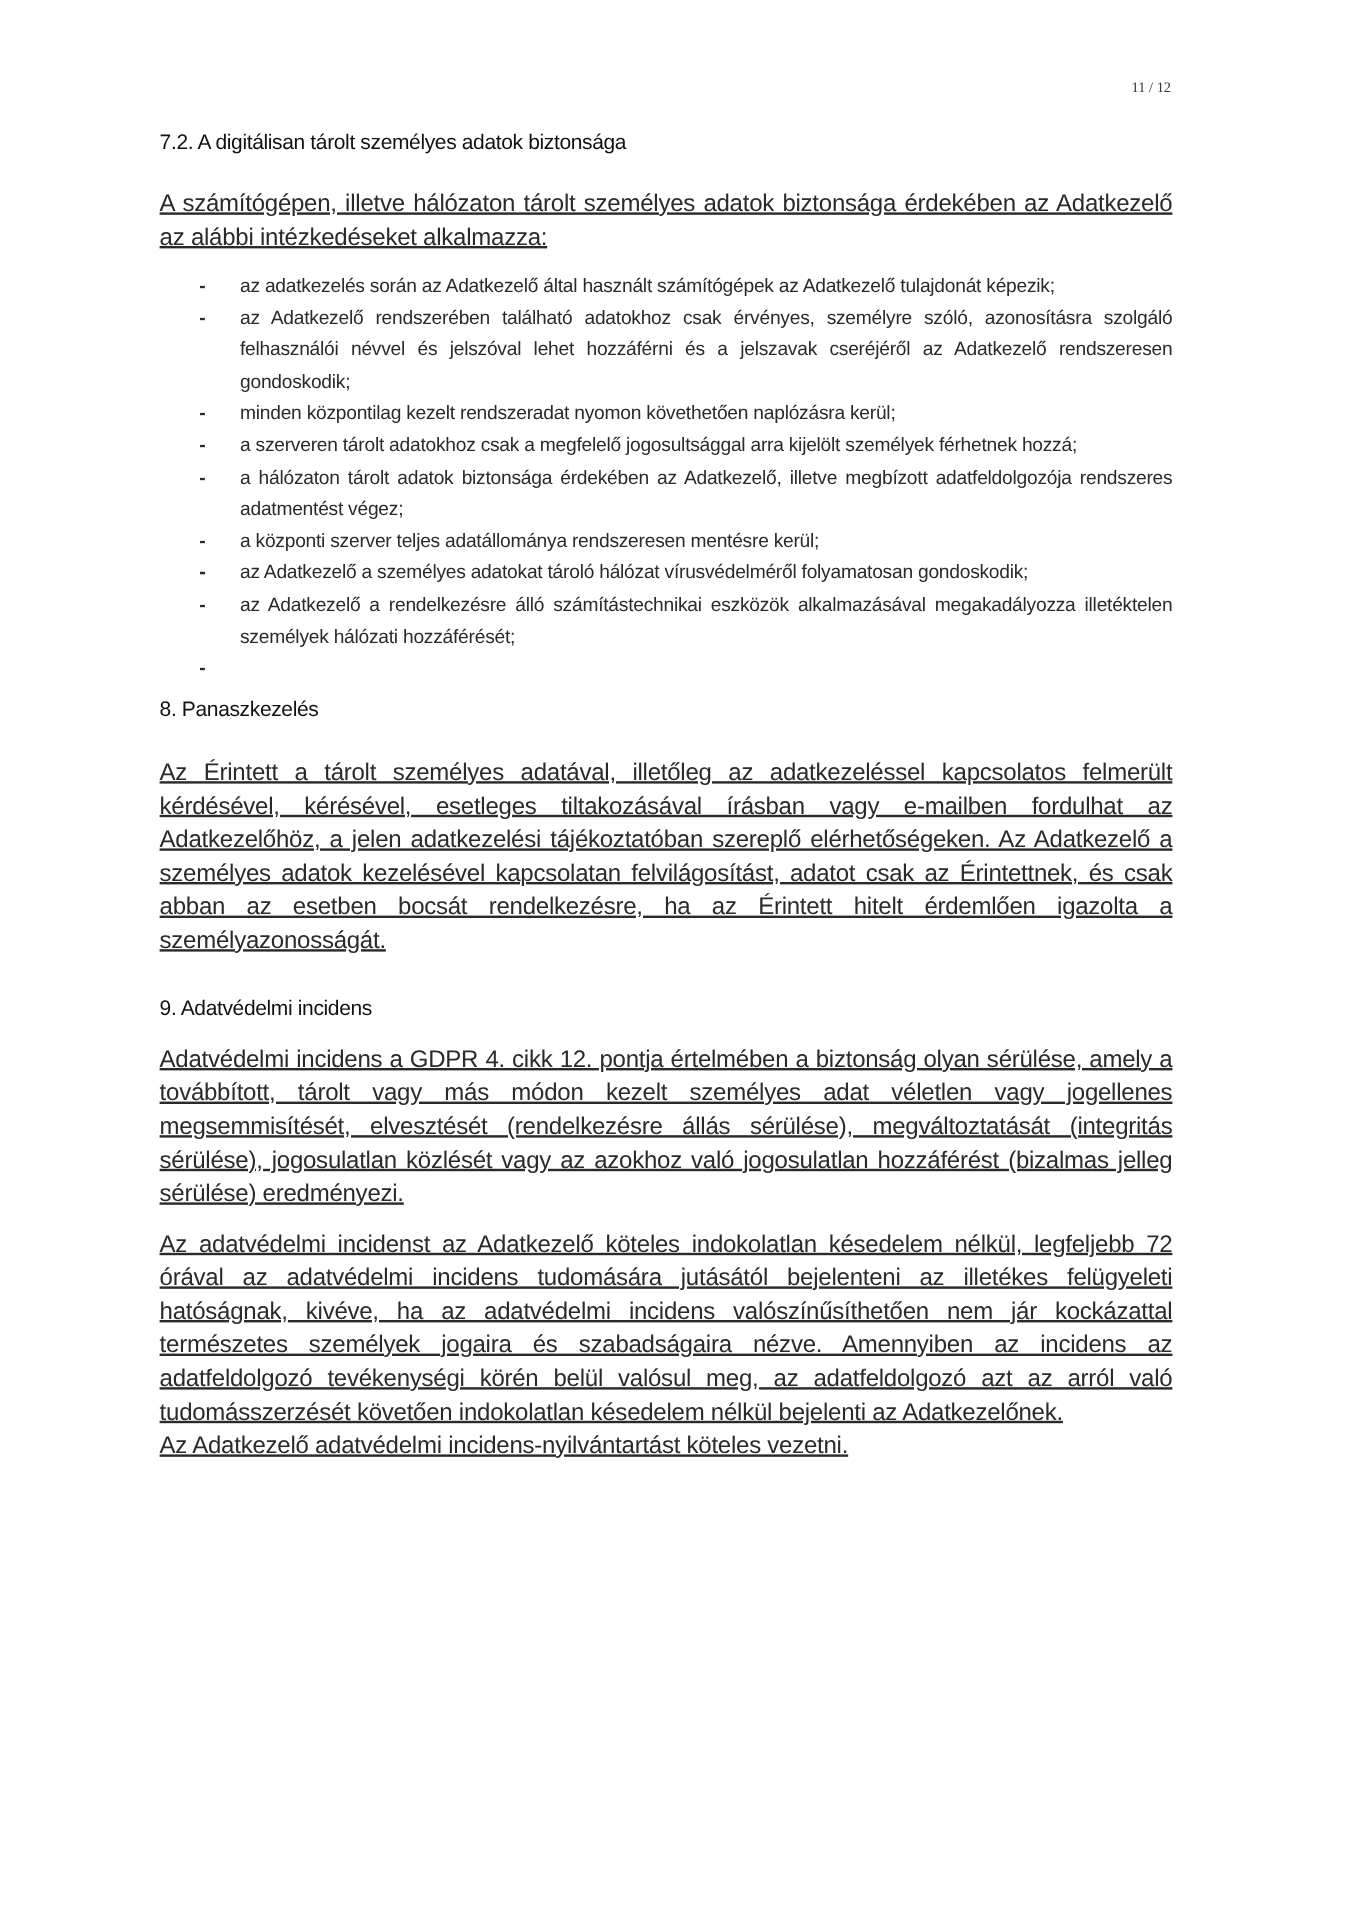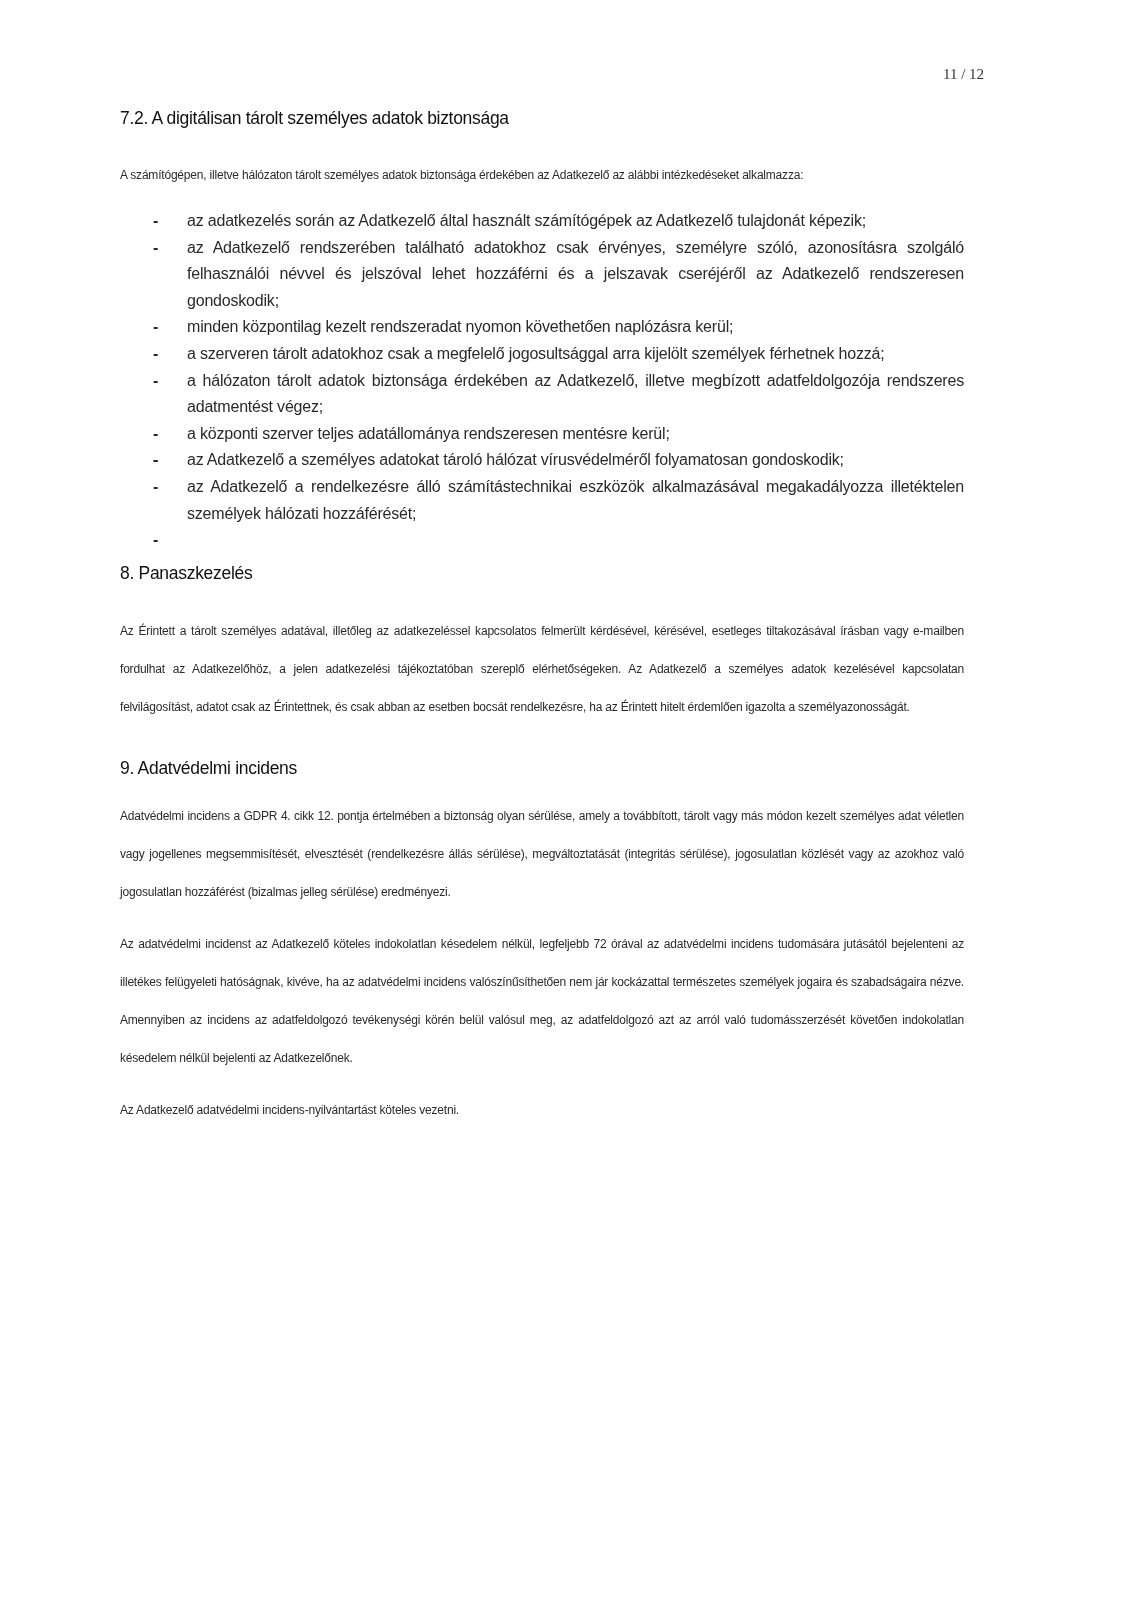--- a/index.html
+++ b/index.html
@@ -1,32 +1,32 @@
 <!DOCTYPE html>
 <html><head>
   <meta charset="utf-8">
   <style>
     html, body { margin: 0; padding: 0; background: #ffffff; }
     body { width: 1132px; height: 1600px; position: relative; overflow: hidden; }
     .page { position: absolute; left: 0; top: 0; width: 1132px; height: 1600px; background: #fff; color: #222; }
-    .page-number { position: absolute; top: 66px; left: 943px; font-family: "Liberation Serif", serif; font-size: 15px; color: #333; }
-    .content { position: absolute; left: 120px; top: 108px; width: 844px; font-family: "Liberation Sans", sans-serif; color: #2a2a2a; }
+    .page-number { position: absolute; top: 66px; left: 943px; font-family: "Liberation Serif", serif; font-size: 12px; color: #333; }
+    .content { position: absolute; left: 133px; top: 108px; width: 844px; font-family: "Liberation Sans", sans-serif; color: #2a2a2a; }
     h2 { font-size: 17.5px; font-weight: normal; margin: 0; color: #111; letter-spacing: -0.3px; }
-    p { font-size: 12px; line-height: 38px; margin: 0; text-align: justify; letter-spacing: -0.2px; }
+    p { font-size: 20px; line-height: 28px; margin: 0; text-align: justify; letter-spacing: -0.2px; text-decoration: underline; }
     .s72-title { margin-top: 0; height: 30px; }
     .intro { margin-top: 18px; }
     ul.bullets { list-style: none; margin: 14px 0 0 0; padding: 0; }
     ul.bullets li { position: relative; padding-left: 67px; font-size: 16px; line-height: 26.6px; text-align: justify; letter-spacing: -0.2px; }
     ul.bullets li .dash { position: absolute; left: 33px; top: 0; font-weight: bold; }
     .s8-title { margin-top: 36px; }
     .s8-body { margin-top: 28px; }
     .s9-title { margin-top: 32px; }
     .s9-body1 { margin-top: 18px; }
     .s9-body2 { margin-top: 14px; }
-    .s9-body3 { margin-top: 14px; }
+    .s9-body3 { }
   </style>
 </head>
 <body>
 
 <div class="page">
   <div class="page-number">11 / 12</div>
 
   <div class="content">
     <section>
       <h2 class="s72-title">7.2. A digitálisan tárolt személyes adatok biztonsága</h2>

